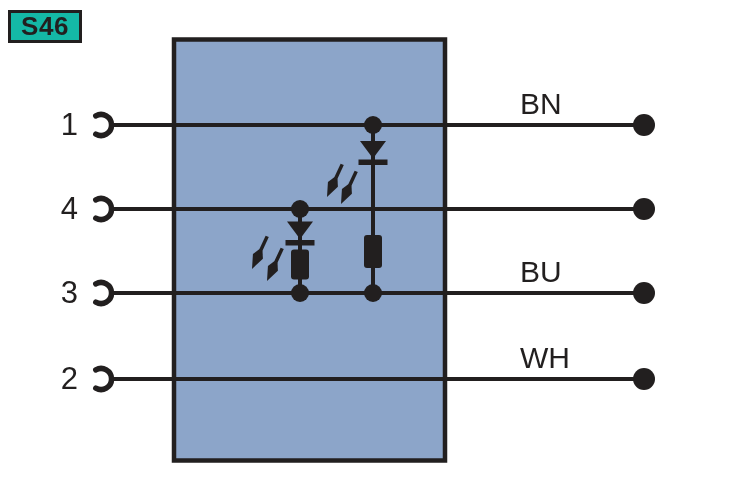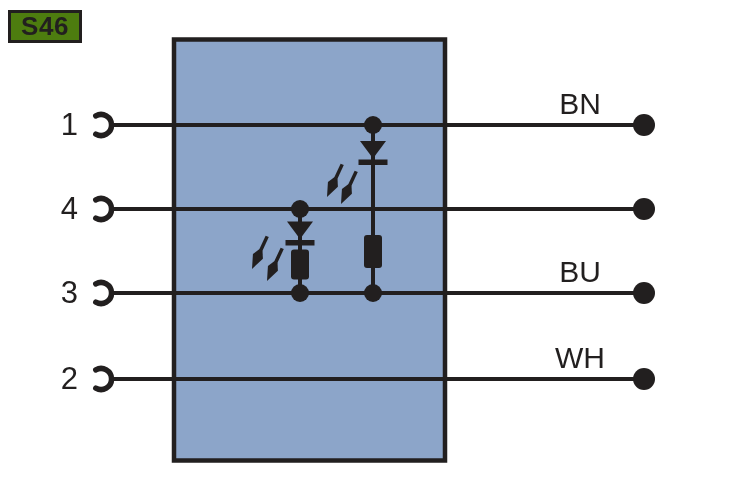--- a/index.html
+++ b/index.html
@@ -18,38 +18,38 @@
     left: 8px; top: 10px;
     width: 74px; height: 33px;
     box-sizing: border-box;
     border: 3px solid #221F1F;
     display: flex;
     align-items: center;
     justify-content: center;
     font-size: 26px;
     font-weight: bold;
     letter-spacing: 0.5px;
-    background: #4d7c0f;
+    background: #14b8a6;
   }
   .pin-number {
     position: absolute;
     left: 28px;
     width: 50px;
     height: 34px;
     line-height: 34px;
     text-align: right;
     font-size: 31px;
   }
   .wire-code {
     position: absolute;
     left: 520px;
     width: 120px;
     height: 32px;
     line-height: 32px;
-    text-align: center;
+    text-align: left;
     font-size: 30px;
   }
   .pn-1 { top: 108px; }
   .pn-4 { top: 192px; }
   .pn-3 { top: 276px; }
   .pn-2 { top: 362px; }
   .wc-1 { top: 88px; }
   .wc-4 { top: 172px; }
   .wc-3 { top: 256px; }
   .wc-2 { top: 342px; }

